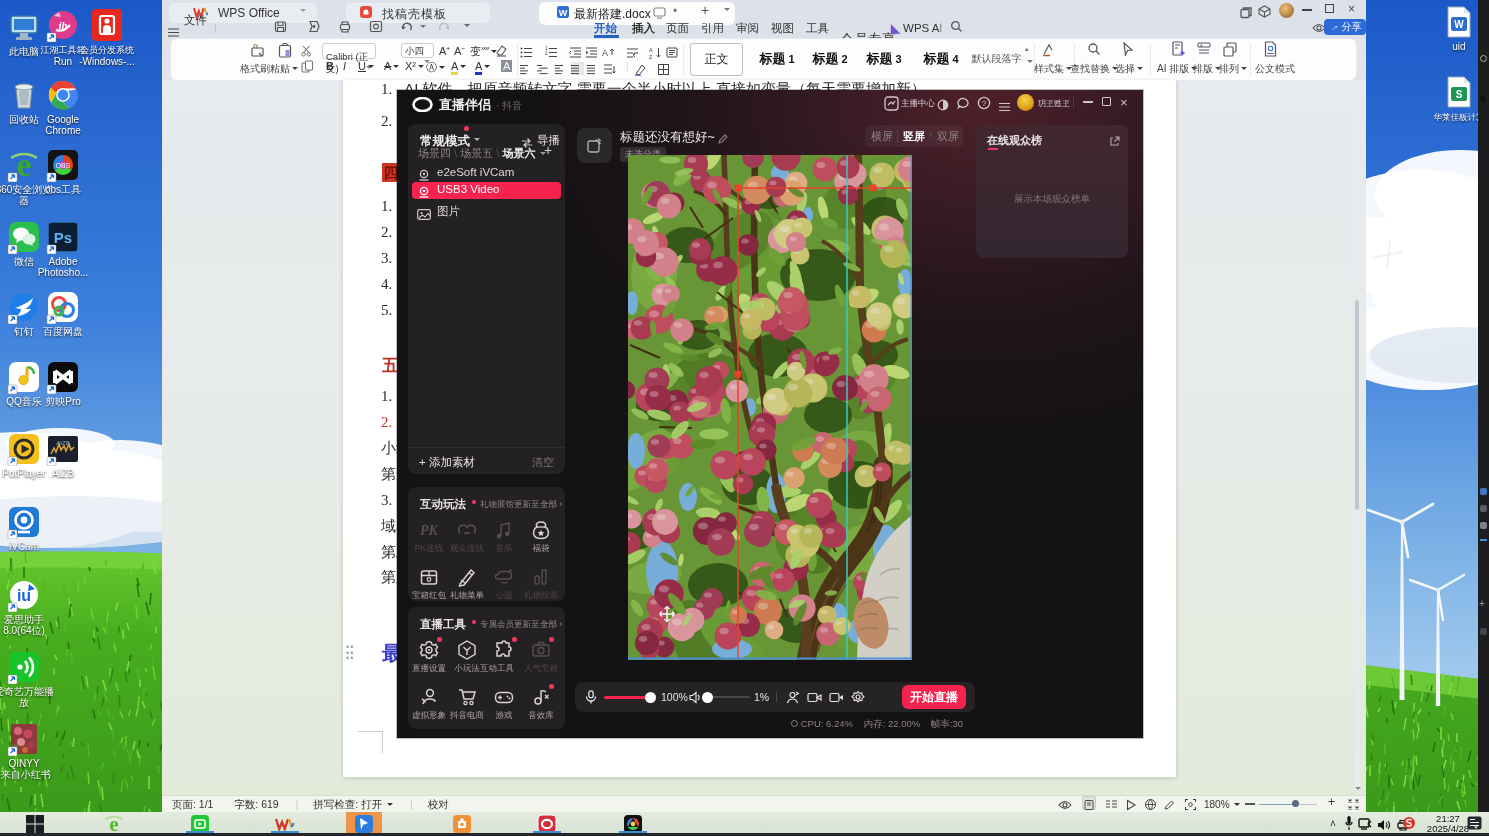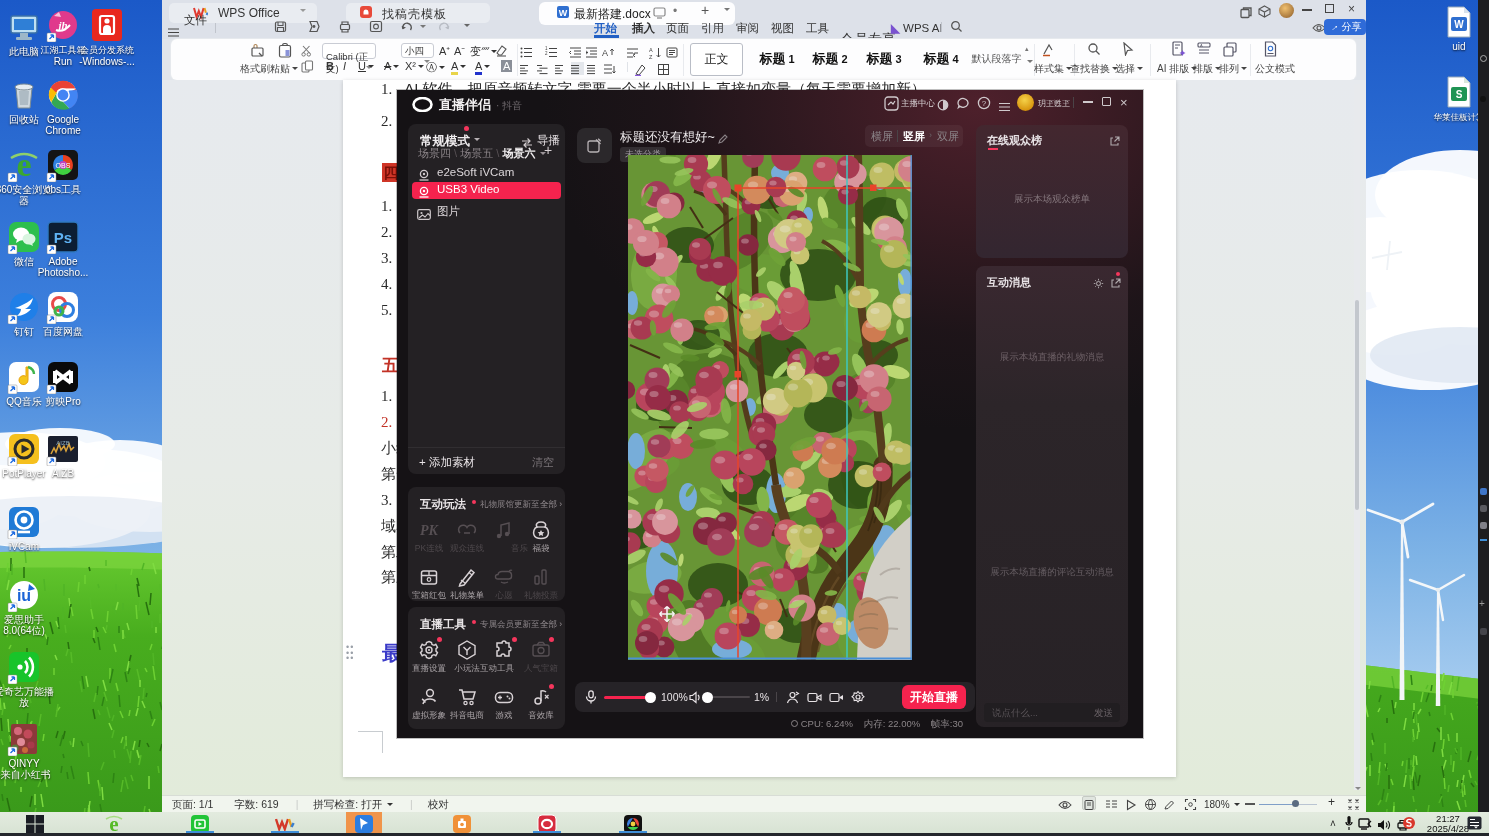--- a/index.html
+++ b/index.html
@@ -1093,21 +1093,21 @@
         <div style="position:absolute;left:48px;top:32px;width:22px;height:22px"><svg width="22" height="22" viewBox="0 0 22 22">
             <path d="M4 14 a4.5 4.5 0 1 1 7-5.5 a4.5 4.5 0 1 1 7 5.5" fill="none" stroke="#564f53" stroke-width="1.5"></path>
             <path d="M8 14 h6" stroke="#564f53" stroke-width="1.5"></path>
           </svg></div>
         <div style="position:absolute;left:35px;top:56px;width:48px;text-align:center;font-size:8.5px;color:#4e484c;white-space:nowrap;overflow:hidden">观众连线</div>
         <div style="position:absolute;left:85px;top:32px;width:22px;height:22px"><svg width="22" height="22" viewBox="0 0 22 22">
             <path d="M8 17 V6 l8-2 v11" fill="none" stroke="#564f53" stroke-width="1.5"></path>
             <circle cx="6" cy="17" r="2.2" fill="#564f53"></circle>
             <circle cx="14" cy="15" r="2.2" fill="#564f53"></circle>
           </svg></div>
-        <div style="position:absolute;left:72px;top:56px;width:48px;text-align:right;font-size:8.5px;color:#4e484c;white-space:nowrap;overflow:hidden">音乐</div>
+        <div style="position:absolute;left:72px;top:56px;width:48px;text-align:center;font-size:8.5px;color:#4e484c;white-space:nowrap;overflow:hidden">音乐</div>
         <div style="position:absolute;left:122px;top:32px;width:22px;height:22px"><svg width="22" height="22" viewBox="0 0 22 22">
             <path d="M7 8 C5 4.5 8 3 11 3 C14 3 17 4.5 15 8 C18 9 19 13 18 16 C17 19 14 19.5 11 19.5 C8 19.5 5 19 4 16 C3 13 4 9 7 8 Z" fill="none" stroke="#d8d2d5" stroke-width="1.5"></path>
             <path d="M7 8 h8" stroke="#d8d2d5" stroke-width="1.3"></path>
             <path d="M11 11 l1.1 2 2.2 0.3 -1.6 1.5 0.4 2.2 -2.1-1.1 -2.1 1.1 0.4-2.2 -1.6-1.5 2.2-0.3 z" fill="#d8d2d5"></path>
           </svg></div>
         <div style="position:absolute;left:109px;top:56px;width:48px;text-align:center;font-size:8.5px;color:#a8a2a5;white-space:nowrap;overflow:hidden">福袋</div>
         <div style="position:absolute;left:10px;top:79px;width:22px;height:22px"><svg width="22" height="22" viewBox="0 0 22 22">
             <rect x="3.5" y="5" width="15" height="13" rx="2" fill="none" stroke="#d8d2d5" stroke-width="1.5"></rect>
             <path d="M3.5 9.5 h15 M11 5 v4.5" stroke="#d8d2d5" stroke-width="1.3"></path>
             <circle cx="11" cy="13.5" r="1.8" fill="none" stroke="#d8d2d5" stroke-width="1.2"></circle>
@@ -1813,37 +1813,20 @@
       <div style="position:absolute;right:180px;top:628px;font-size:9.5px;color:#8a8487;white-space:nowrap;text-align:right"><span style="font-size:10px"><span style="display:inline-block;width:7px;height:7px;border:1px solid currentColor;border-radius:50%"></span></span> CPU: 6.24% <span style="margin-left:8px">内存: 22.00%</span> <span style="margin-left:8px">帧率:30</span></div>
       <div style="position:absolute;left:579px;top:35px;width:152px;height:133px;background:linear-gradient(180deg,#43272f,#332630);border-radius:8px">
         <div style="position:absolute;left:11px;top:8px;font-size:11px;color:#e8e3e6;font-weight:bold">在线观众榜</div>
         <div style="position:absolute;left:12px;top:23px;width:10px;height:2px;background:#f5365c"></div>
         <div style="position:absolute;left:133px;top:8px;width:11px;height:11px"><svg width="11" height="11" viewBox="0 0 11 11">
             <path d="M4 2 H2 v7 h7 V7" fill="none" stroke="#b0aaad" stroke-width="1.1"></path>
             <path d="M6 1 h4 v4 M10 1 L5.5 5.5" stroke="#b0aaad" stroke-width="1.1" fill="none"></path>
           </svg></div>
         <div style="position:absolute;left:0;top:68px;width:100%;text-align:center;font-size:9.5px;color:#84767c">展示本场观众榜单</div>
       </div>
-      <div style="position:absolute;left:579px;top:176px;width:152px;height:461px;background:linear-gradient(180deg,#3a2830 0%,#2c2529 30%,#272226 100%);border-radius:8px">
-        <div style="position:absolute;left:11px;top:9px;font-size:11px;color:#e8e3e6;font-weight:bold">互动消息</div>
-        <div style="position:absolute;left:117px;top:9px;width:11px;height:11px"><svg width="11" height="11" viewBox="0 0 11 11">
-            <circle cx="5.5" cy="5.5" r="2" fill="none" stroke="#b0aaad" stroke-width="1"></circle>
-            <path d="M5.5 0.8 v1.6 M5.5 8.6 v1.6 M0.8 5.5 h1.6 M8.6 5.5 h1.6 M2.2 2.2 l1.1 1.1 M7.7 7.7 l1.1 1.1 M8.8 2.2 L7.7 3.3 M3.3 7.7 L2.2 8.8" stroke="#b0aaad" stroke-width="0.9"></path>
-          </svg></div>
-        <div style="position:absolute;left:134px;top:9px;width:11px;height:11px"><svg width="11" height="11" viewBox="0 0 11 11">
-            <path d="M4 2 H2 v7 h7 V7" fill="none" stroke="#b0aaad" stroke-width="1.1"></path>
-            <path d="M6 1 h4 v4 M10 1 L5.5 5.5" stroke="#b0aaad" stroke-width="1.1" fill="none"></path>
-          </svg></div>
-        <div style="position:absolute;left:140px;top:6px;width:4px;height:4px;background:#f5365c;border-radius:50%"></div>
-        <div style="position:absolute;left:0;top:85px;width:100%;text-align:center;font-size:9.5px;color:#6d6066">展示本场直播的礼物消息</div>
-        <div style="position:absolute;left:0;top:300px;width:100%;text-align:center;font-size:9.5px;color:#655d62">展示本场直播的评论互动消息</div>
-        <div style="position:absolute;left:8px;top:437px;width:136px;height:19px;background:#211e21;border-radius:4px"></div>
-        <div style="position:absolute;left:16px;top:441px;font-size:9.5px;color:#5a5458">说点什么...</div>
-        <div style="position:absolute;left:118px;top:441px;font-size:9.5px;color:#6a6267">发送</div>
-      </div>
     </div>
 <div id="tb" style="position:absolute;left:0;top:812px;width:1489px;height:24px;background:linear-gradient(180deg,#e3ebdf,#d6e2d2);z-index:10;font-family:'Liberation Sans',sans-serif">
       <div style="position:absolute;left:25px;top:2px;width:20px;height:20px"><svg width="20" height="20" viewBox="0 0 20 20">
           <rect x="1" y="1" width="8.5" height="8.5" fill="#1a1d24"></rect>
           <rect x="10.5" y="1" width="8.5" height="8.5" fill="#1a1d24"></rect>
           <rect x="1" y="10.5" width="8.5" height="8.5" fill="#1a1d24"></rect>
           <rect x="10.5" y="10.5" width="8.5" height="8.5" fill="#1a1d24"></rect>
         </svg></div>
       <div style="position:absolute;left:104px;top:2px;width:20px;height:20px"><svg width="20" height="20" viewBox="0 0 20 20">
           <text x="10" y="17" font-size="21" font-weight="bold" font-family="Liberation Serif" fill="#57bb28" text-anchor="middle">e</text>

